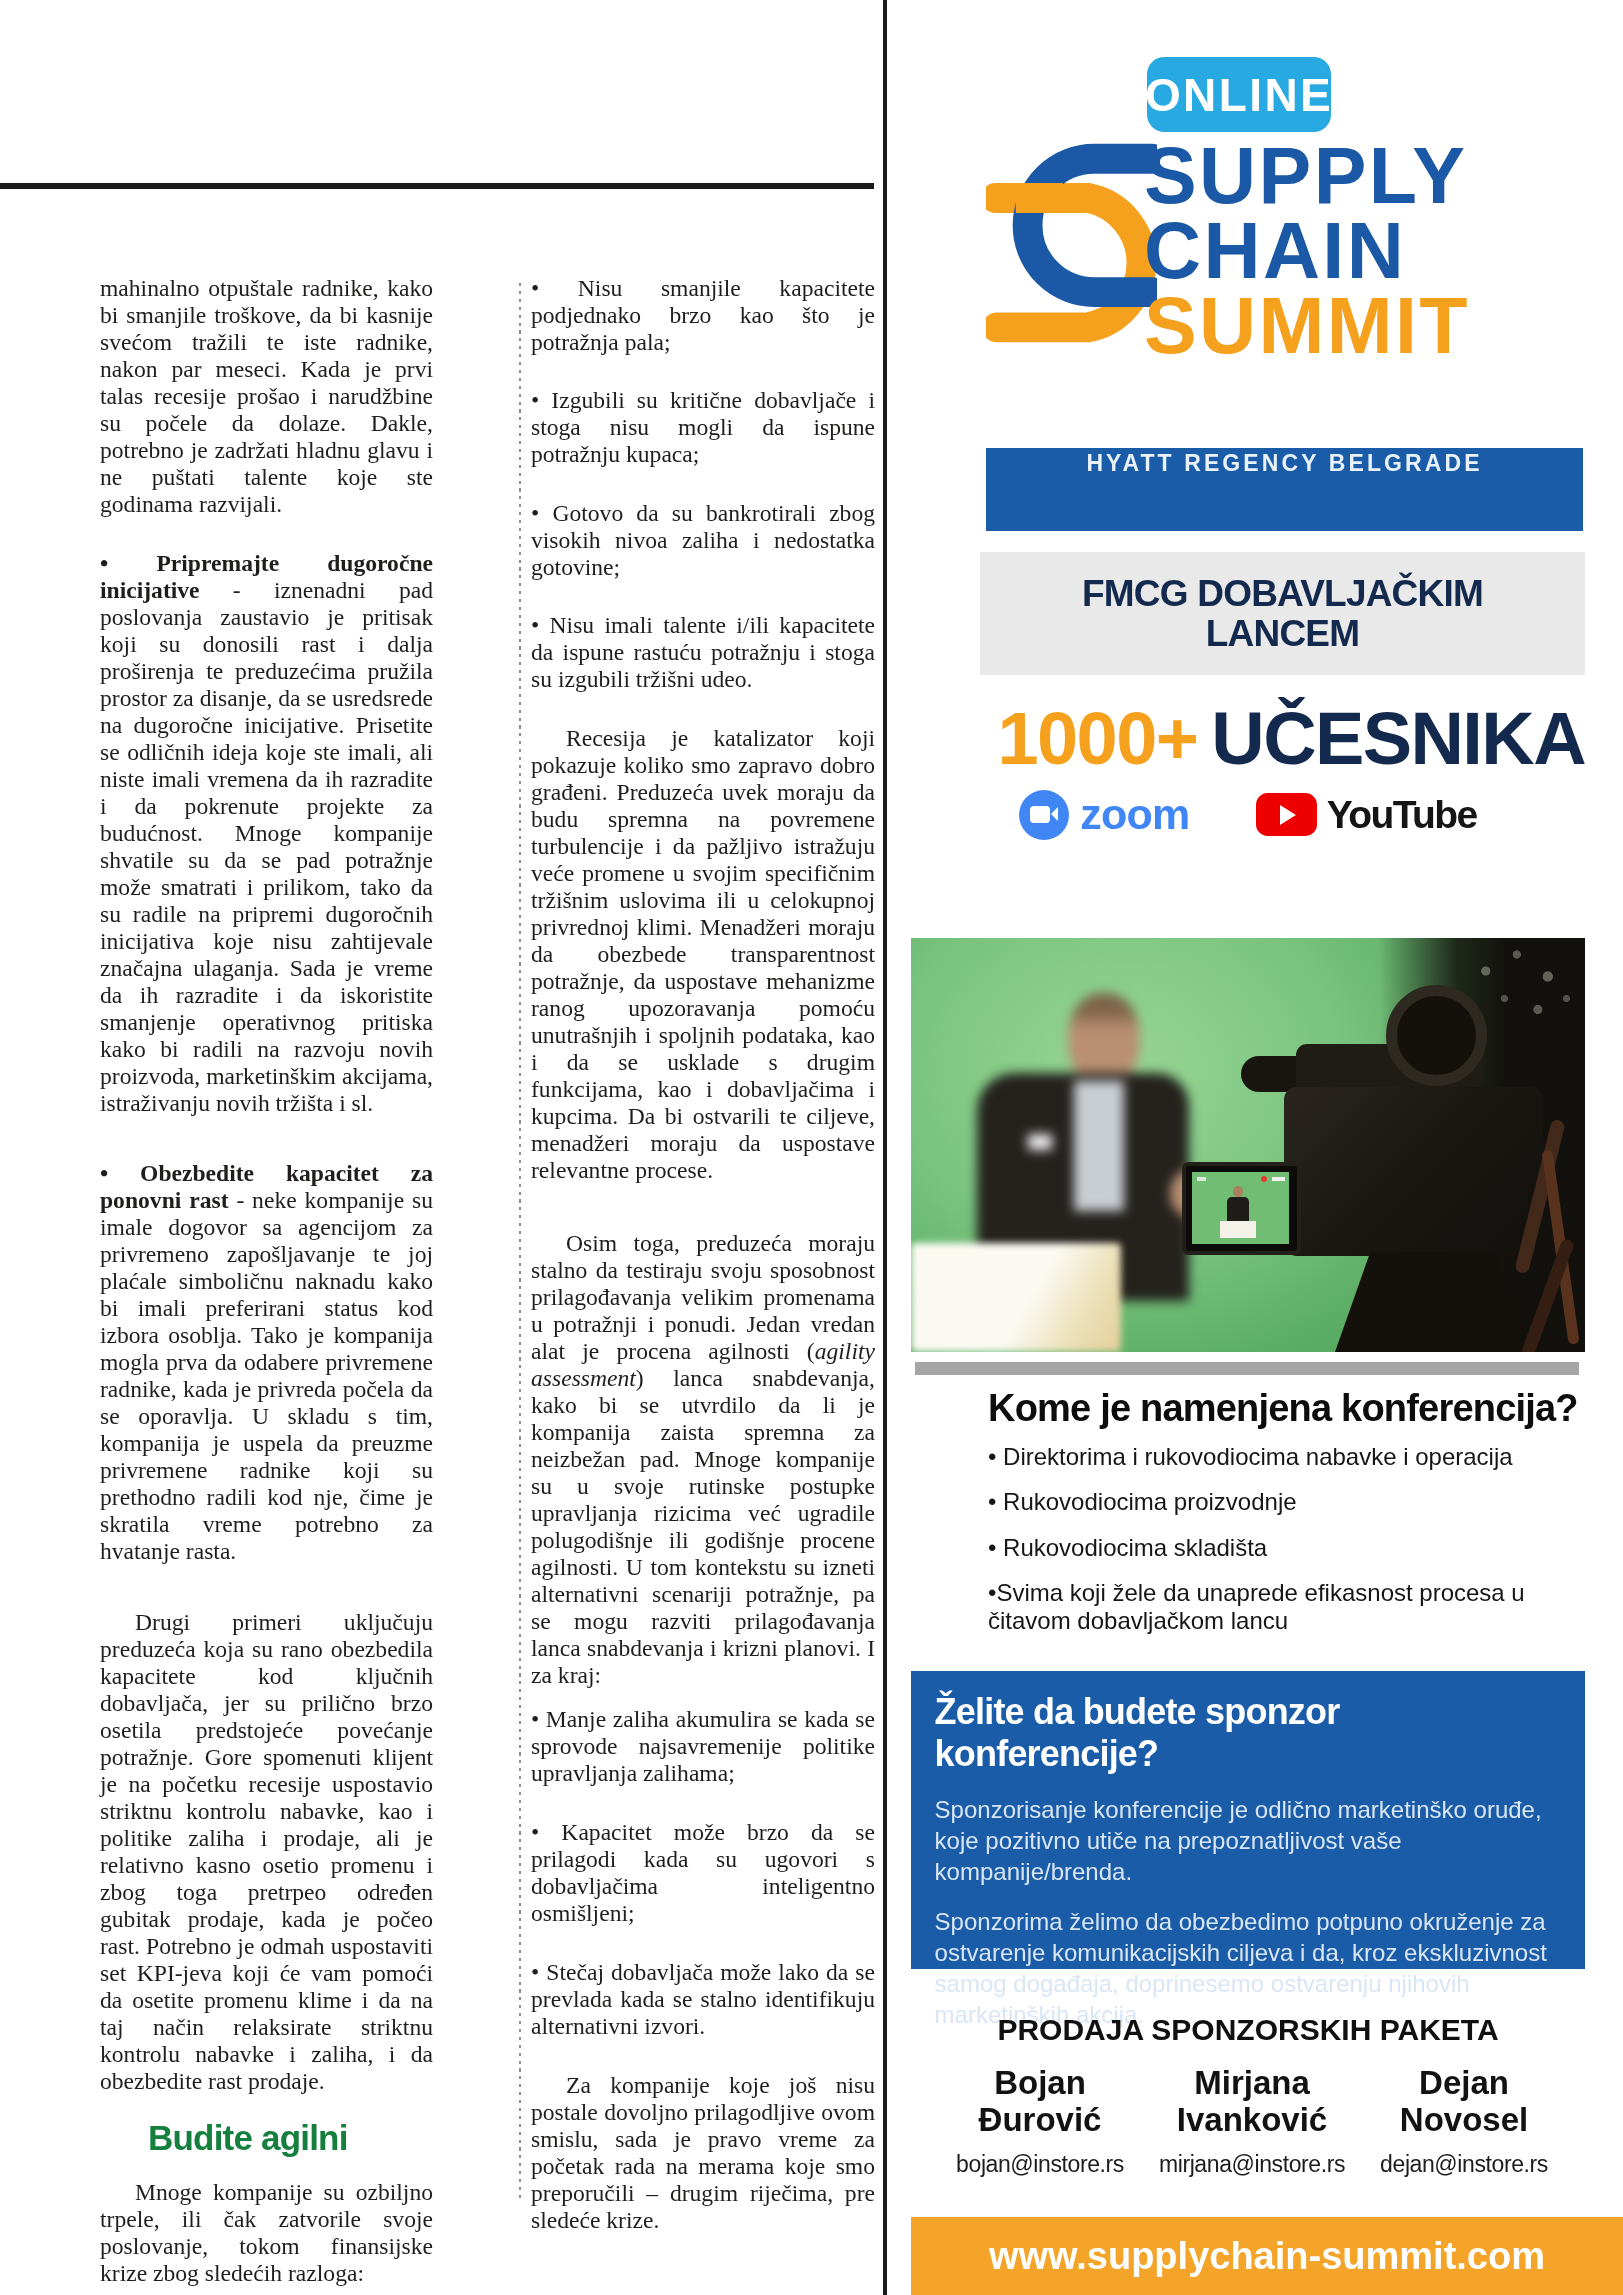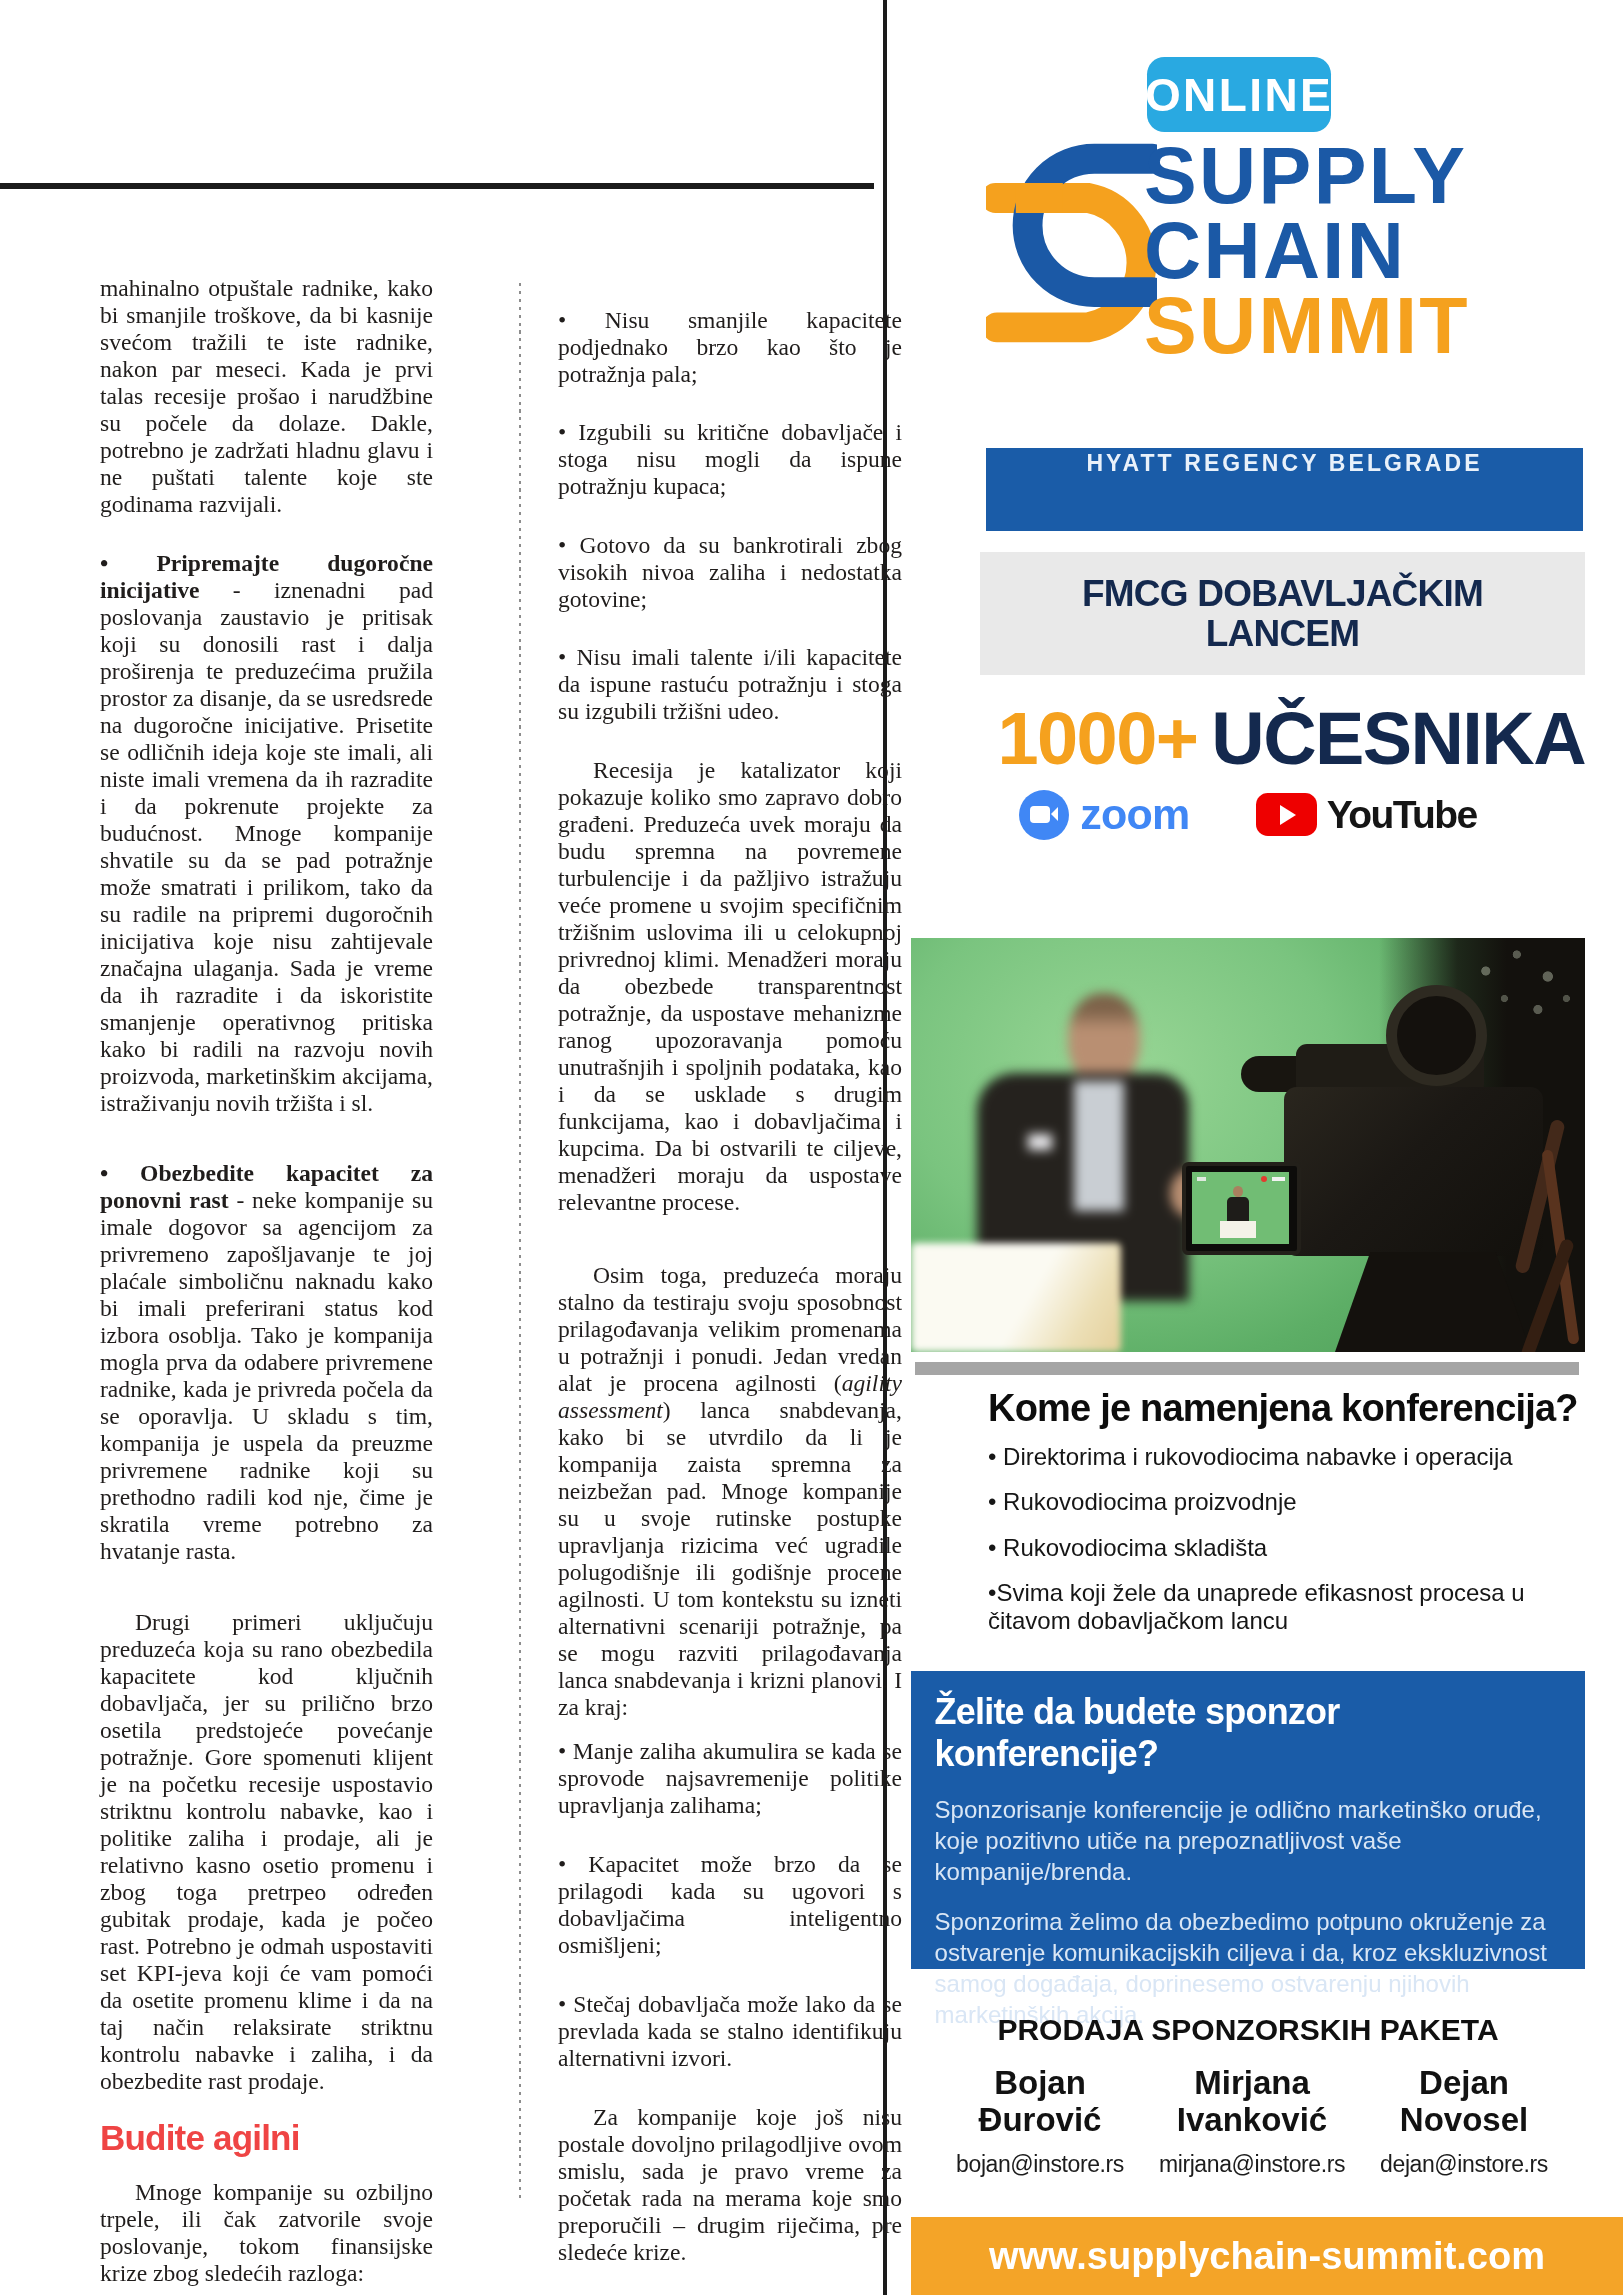--- a/index.html
+++ b/index.html
@@ -9,28 +9,28 @@
     overflow:hidden;
   }
   
   .top-rule{position:absolute;left:0;top:183px;width:874px;height:5.5px;background:#1b1b1b;}
   .v-rule{position:absolute;left:883px;top:0;width:3.9px;height:2295px;background:#1b1b1b;}
   .dot-rule{position:absolute;left:519px;top:283px;width:2.4px;height:1916px;
     background-image:repeating-linear-gradient(to bottom,#8d8d8d 0 3.1px,transparent 3.1px 7.9px);}
   
   .col{position:absolute;top:275px;font-size:23.6px;line-height:27px;text-align:justify;}
   #col1{left:100px;width:333px;}
-  #col2{left:558px;width:344px;margin-top:32px;}
+  #col2{left:531px;width:344px;}
   .col p{margin:0;}
   .indent{text-indent:35px;}
   .bold{font-weight:bold;}
   .ital{font-style:italic;}
   #c1b1{margin-top:32px;} #c1b2{margin-top:43px;} #c1p2{margin-top:44px;}
   #c1h{margin-top:23.6px;font-family:"Liberation Sans","DejaVu Sans",sans-serif;
-       font-weight:bold;font-size:35px;line-height:38px;color:#ef4444;letter-spacing:-0.8px;text-align:left;}
+       font-weight:bold;font-size:35px;line-height:38px;color:#15803d;letter-spacing:-0.8px;text-align:left;margin-left:48px;}
   #c1p3{margin-top:22px;}
   #c2b2{margin-top:31px;} #c2b3{margin-top:32px;} #c2b4{margin-top:31px;}
   #c2p1{margin-top:32px;} #c2p2{margin-top:46px;}
   #c2m1{margin-top:16.5px;} #c2m2{margin-top:32px;} #c2m3{margin-top:32px;}
   #c2p3{margin-top:32px;}
   
   #ad{position:absolute;left:911px;top:0;width:712px;height:2295px;
       font-family:"Liberation Sans","DejaVu Sans",sans-serif;}
   .abs{position:absolute;}
   

